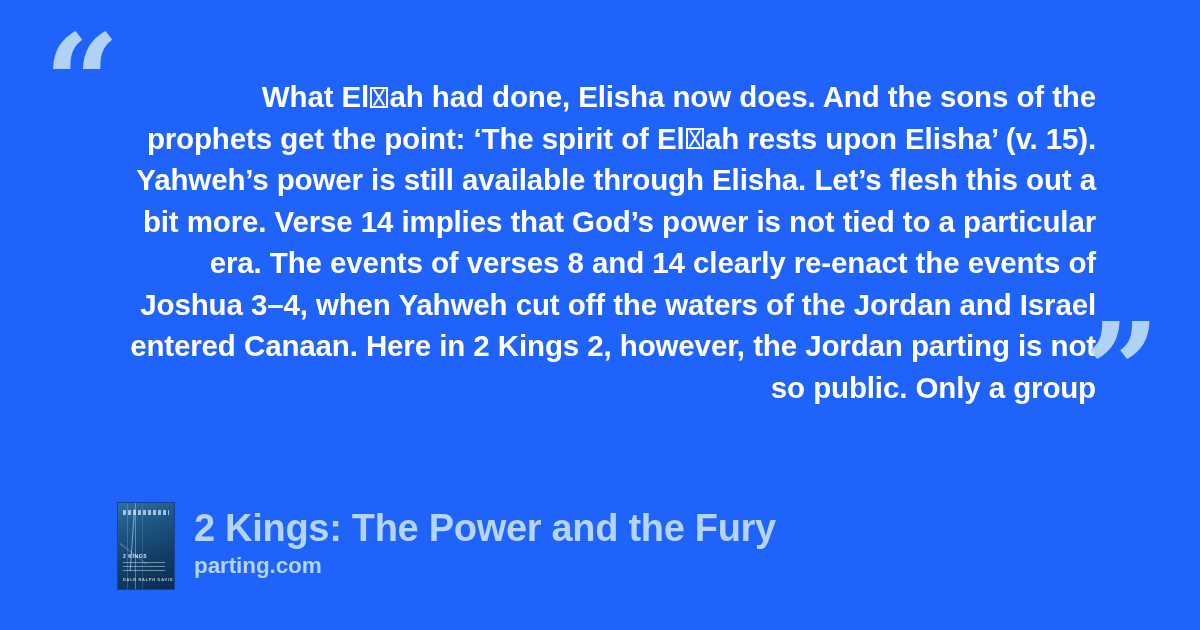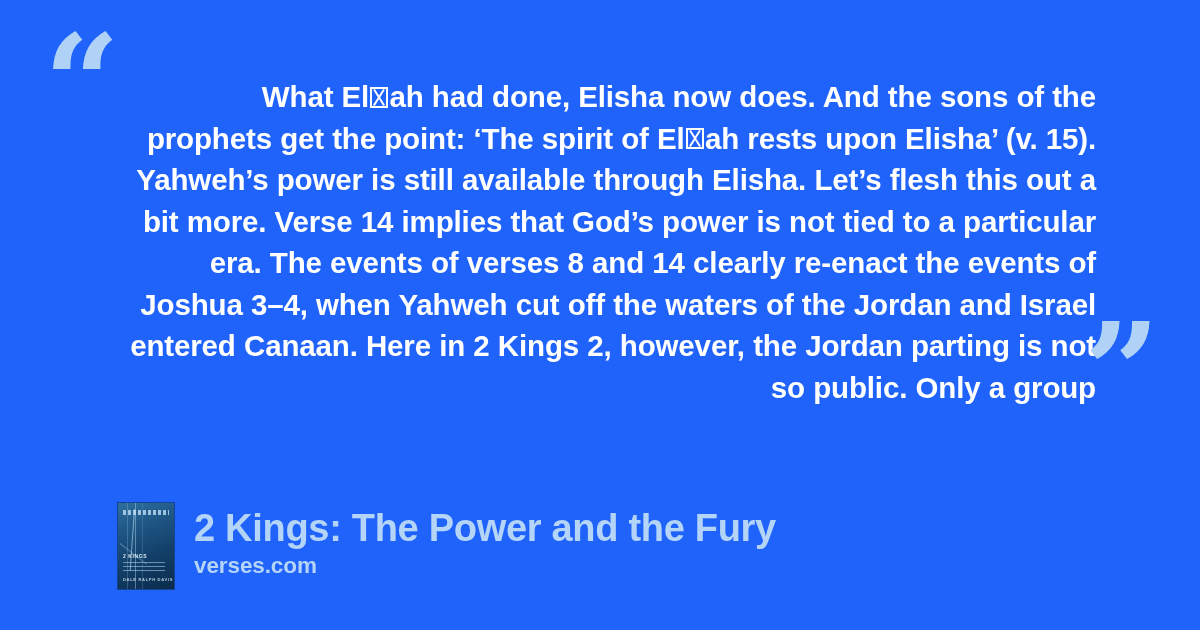--- a/index.html
+++ b/index.html
@@ -226,18 +226,18 @@
       <div class="cv-mast"></div>
       <div class="cv-diag"></div>
       <div class="cv-toprule"></div>
       <div class="cv-title">2 KINGS</div>
       <div class="cv-sub"></div>
       <div class="cv-author">DALE RALPH DAVIS</div>
     </div>
 
     <div id="footer-text">
       <div id="book-title">2 Kings: The Power and the Fury</div>
-      <div id="site-name">verses.com</div>
+      <div id="site-name">parting.com</div>
     </div>
 
   </div>
 
 </div>
 
 </body></html>

